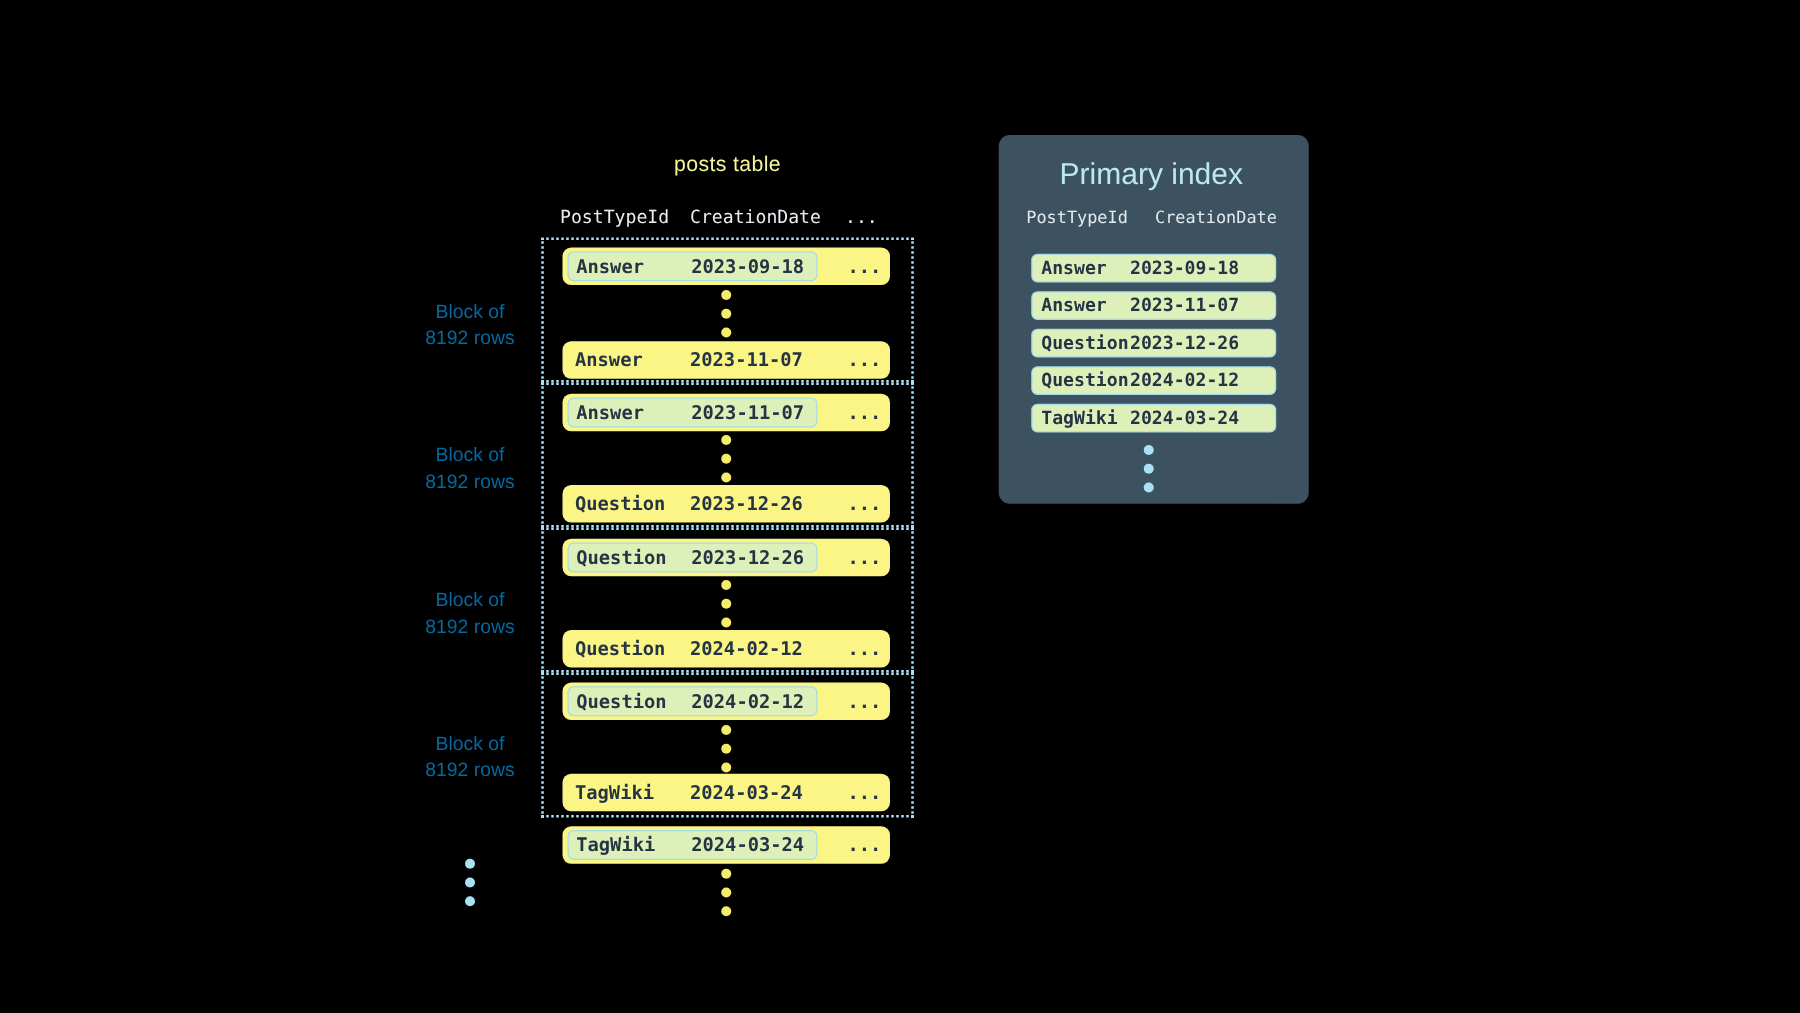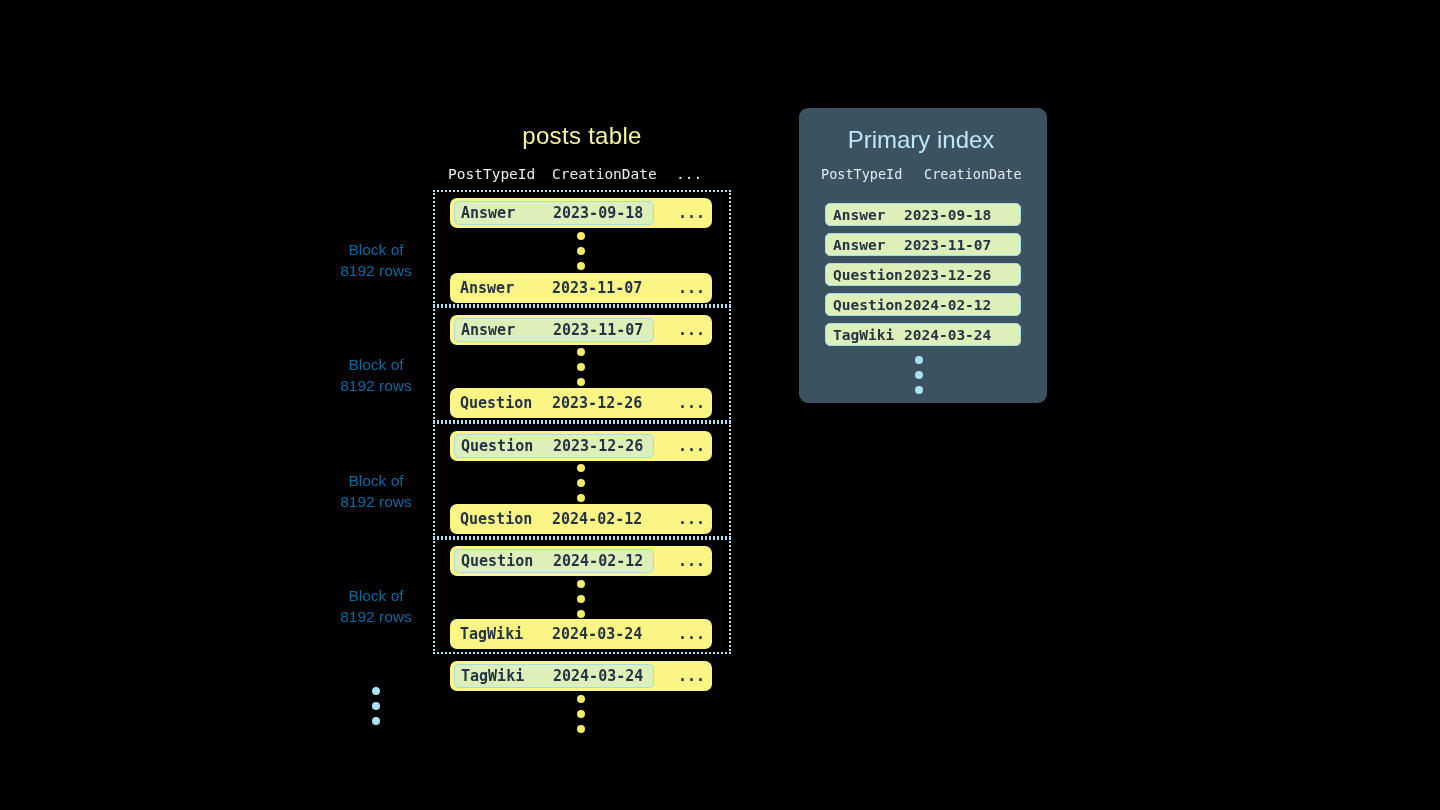--- a/index.html
+++ b/index.html
@@ -32,21 +32,21 @@
     height: 810px;
   }
 
   .table-title {
     position: absolute;
     left: 432px;
     top: 122px;
     width: 300px;
     text-align: center;
     color: #f7f59a;
-    font-size: 24px;
+    font-size: 17px;
     font-family: "Liberation Sans", sans-serif;
     letter-spacing: 0.3px;
     white-space: nowrap;
   }
 
   .table-header-row {
     position: absolute;
     left: 448px;
     top: 166px;
     width: 268px;

